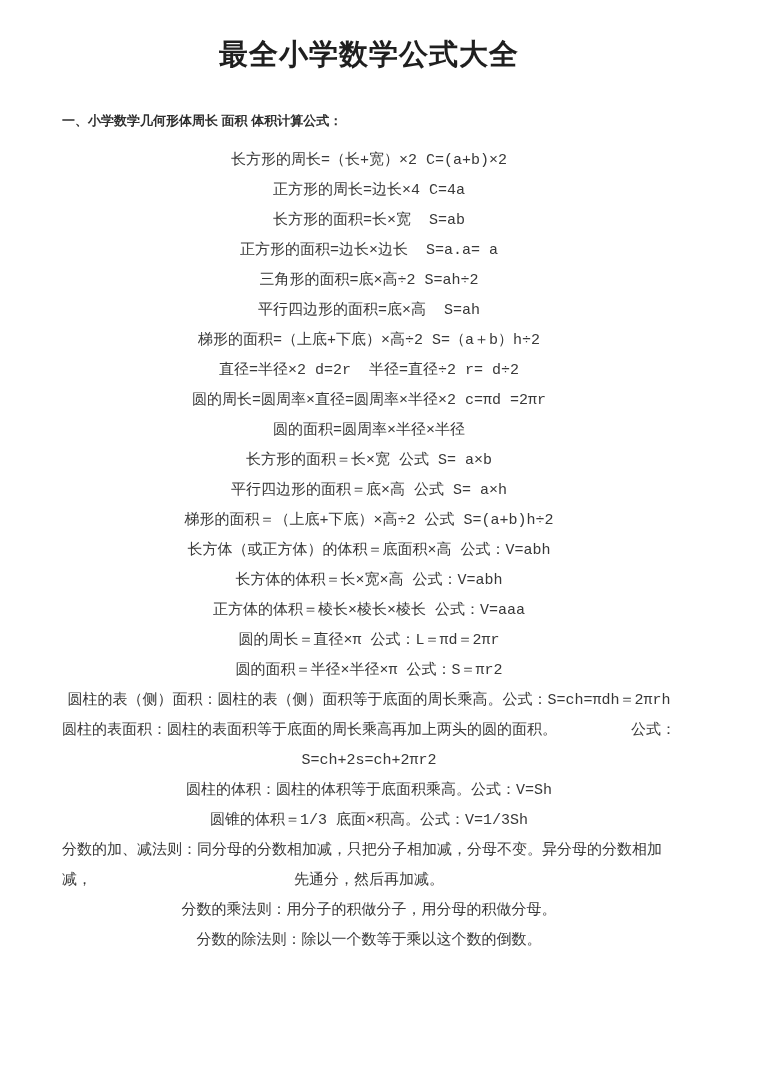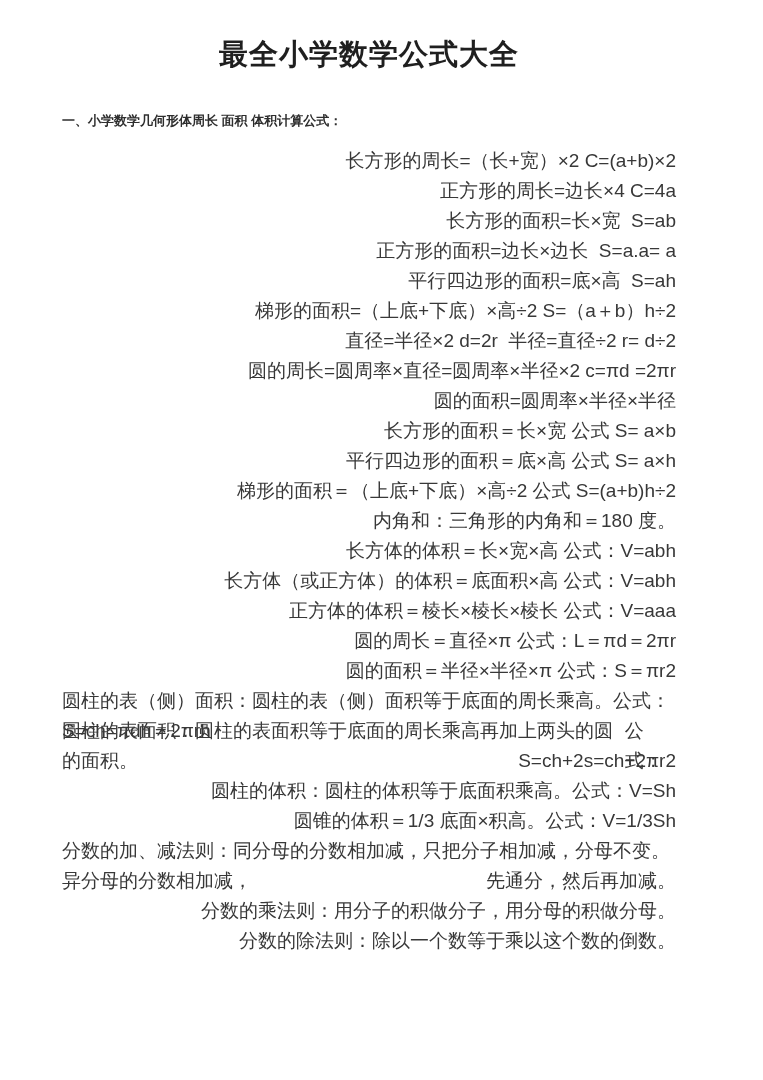--- a/index.html
+++ b/index.html
@@ -32,28 +32,28 @@
     font-family: "Liberation Sans", "DejaVu Sans", sans-serif;
     font-weight: bold;
     font-size: 13px;
     line-height: 22px;
     color: #2e2e2e;
   }
   .lines {
     margin-top: 14px;
   }
   .formula-line {
-    font-family: Liberation Sans, sans-serif;
-    font-size: 19px;
+    font-family: Liberation Mono, monospace;
+    font-size: 15px;
     height: 30px;
     line-height: 30px;
     white-space: pre-wrap;
     color: #383838;
     display: flex;
-    justify-content: flex-end;
+    justify-content: center;
   }
   .formula-line .right-part {
     margin-left: auto;
   }
 </style>
 </head>
 <body>
 
 <div class="page">
   <h1 class="doc-title">最全小学数学公式大全</h1>
@@ -70,20 +70,23 @@
   </div>
 
   <div class="formula-line">
     <span class="text-part">长方形的面积=长×宽  S=ab</span>
   </div>
 
   <div class="formula-line">
     <span class="text-part">正方形的面积=边长×边长  S=a.a= a</span>
   </div>
 
+  <div class="formula-line">
+    <span class="text-part">三角形的面积=底×高÷2 S=ah÷2</span>
+  </div>
 
   <div class="formula-line">
     <span class="text-part">平行四边形的面积=底×高  S=ah</span>
   </div>
 
   <div class="formula-line">
     <span class="text-part">梯形的面积=（上底+下底）×高÷2 S=（a＋b）h÷2</span>
   </div>
 
   <div class="formula-line">
@@ -105,30 +108,27 @@
   </div>
 
   <div class="formula-line">
     <span class="text-part">平行四边形的面积＝底×高 公式 S= a×h</span>
   </div>
 
   <div class="formula-line">
     <span class="text-part">梯形的面积＝（上底+下底）×高÷2 公式 S=(a+b)h÷2</span>
   </div>
 
+
   <div class="formula-line">
-    <span class="text-part">内角和：三角形的内角和＝180 度。</span>
+    <span class="text-part">长方体（或正方体）的体积＝底面积×高 公式：V=abh</span>
   </div>
 
   <div class="formula-line">
     <span class="text-part">长方体的体积＝长×宽×高 公式：V=abh</span>
-  </div>
-
-  <div class="formula-line">
-    <span class="text-part">长方体（或正方体）的体积＝底面积×高 公式：V=abh</span>
   </div>
 
   <div class="formula-line">
     <span class="text-part">正方体的体积＝棱长×棱长×棱长 公式：V=aaa</span>
   </div>
 
   <div class="formula-line">
     <span class="text-part">圆的周长＝直径×π 公式：L＝πd＝2πr</span>
   </div>
 

